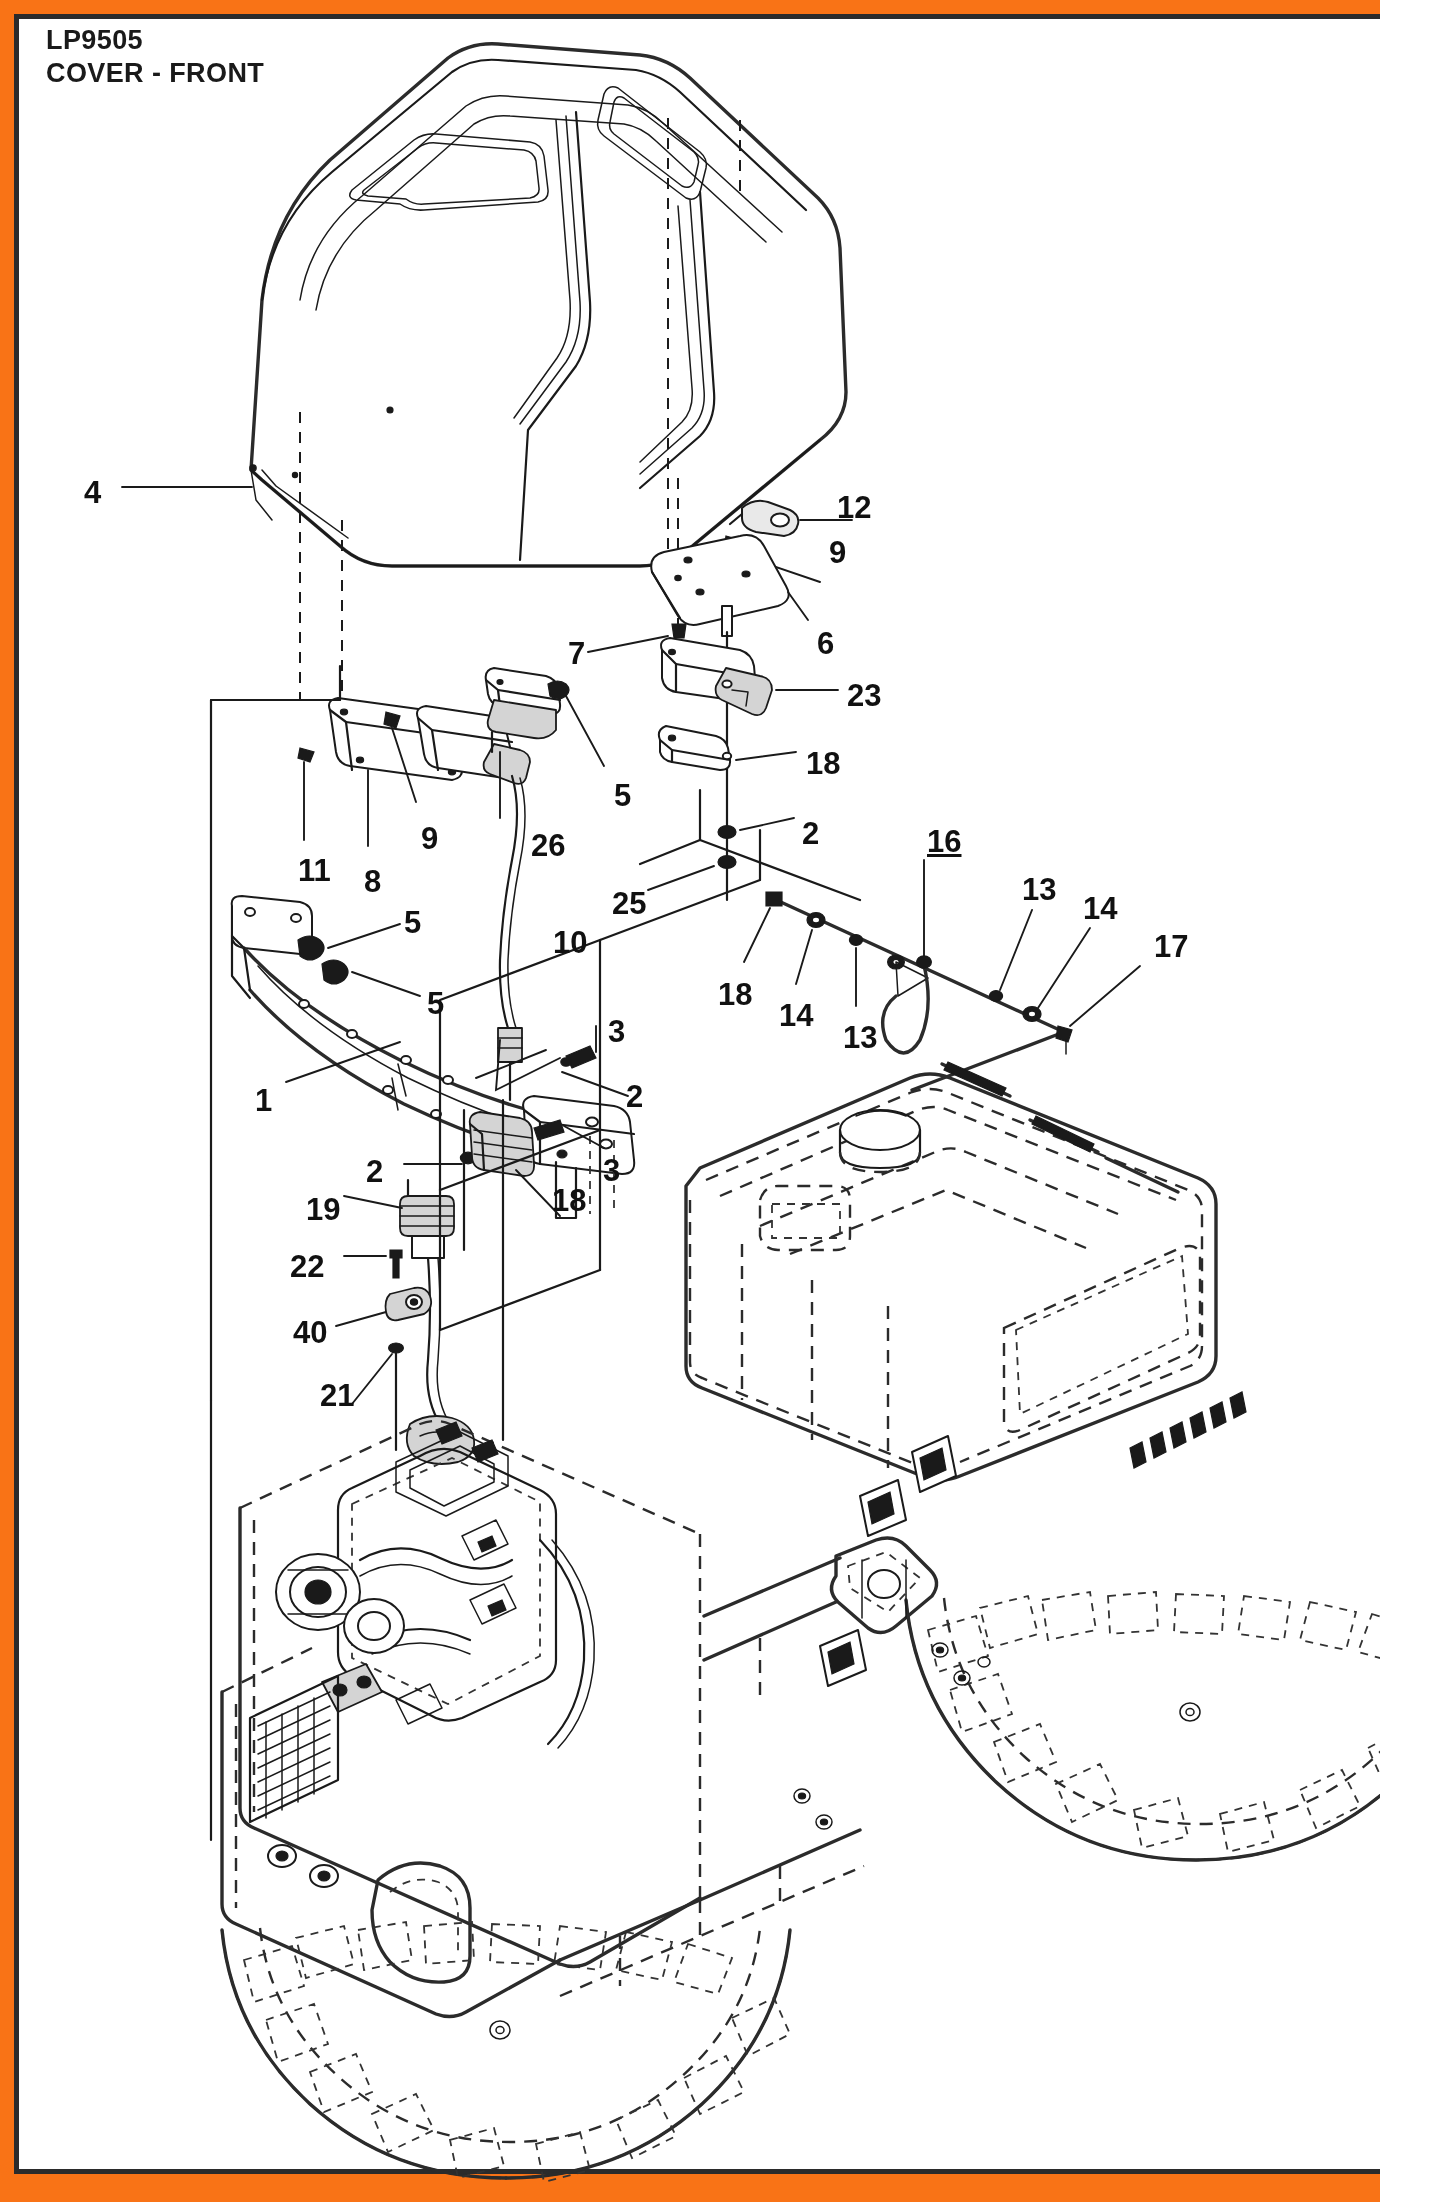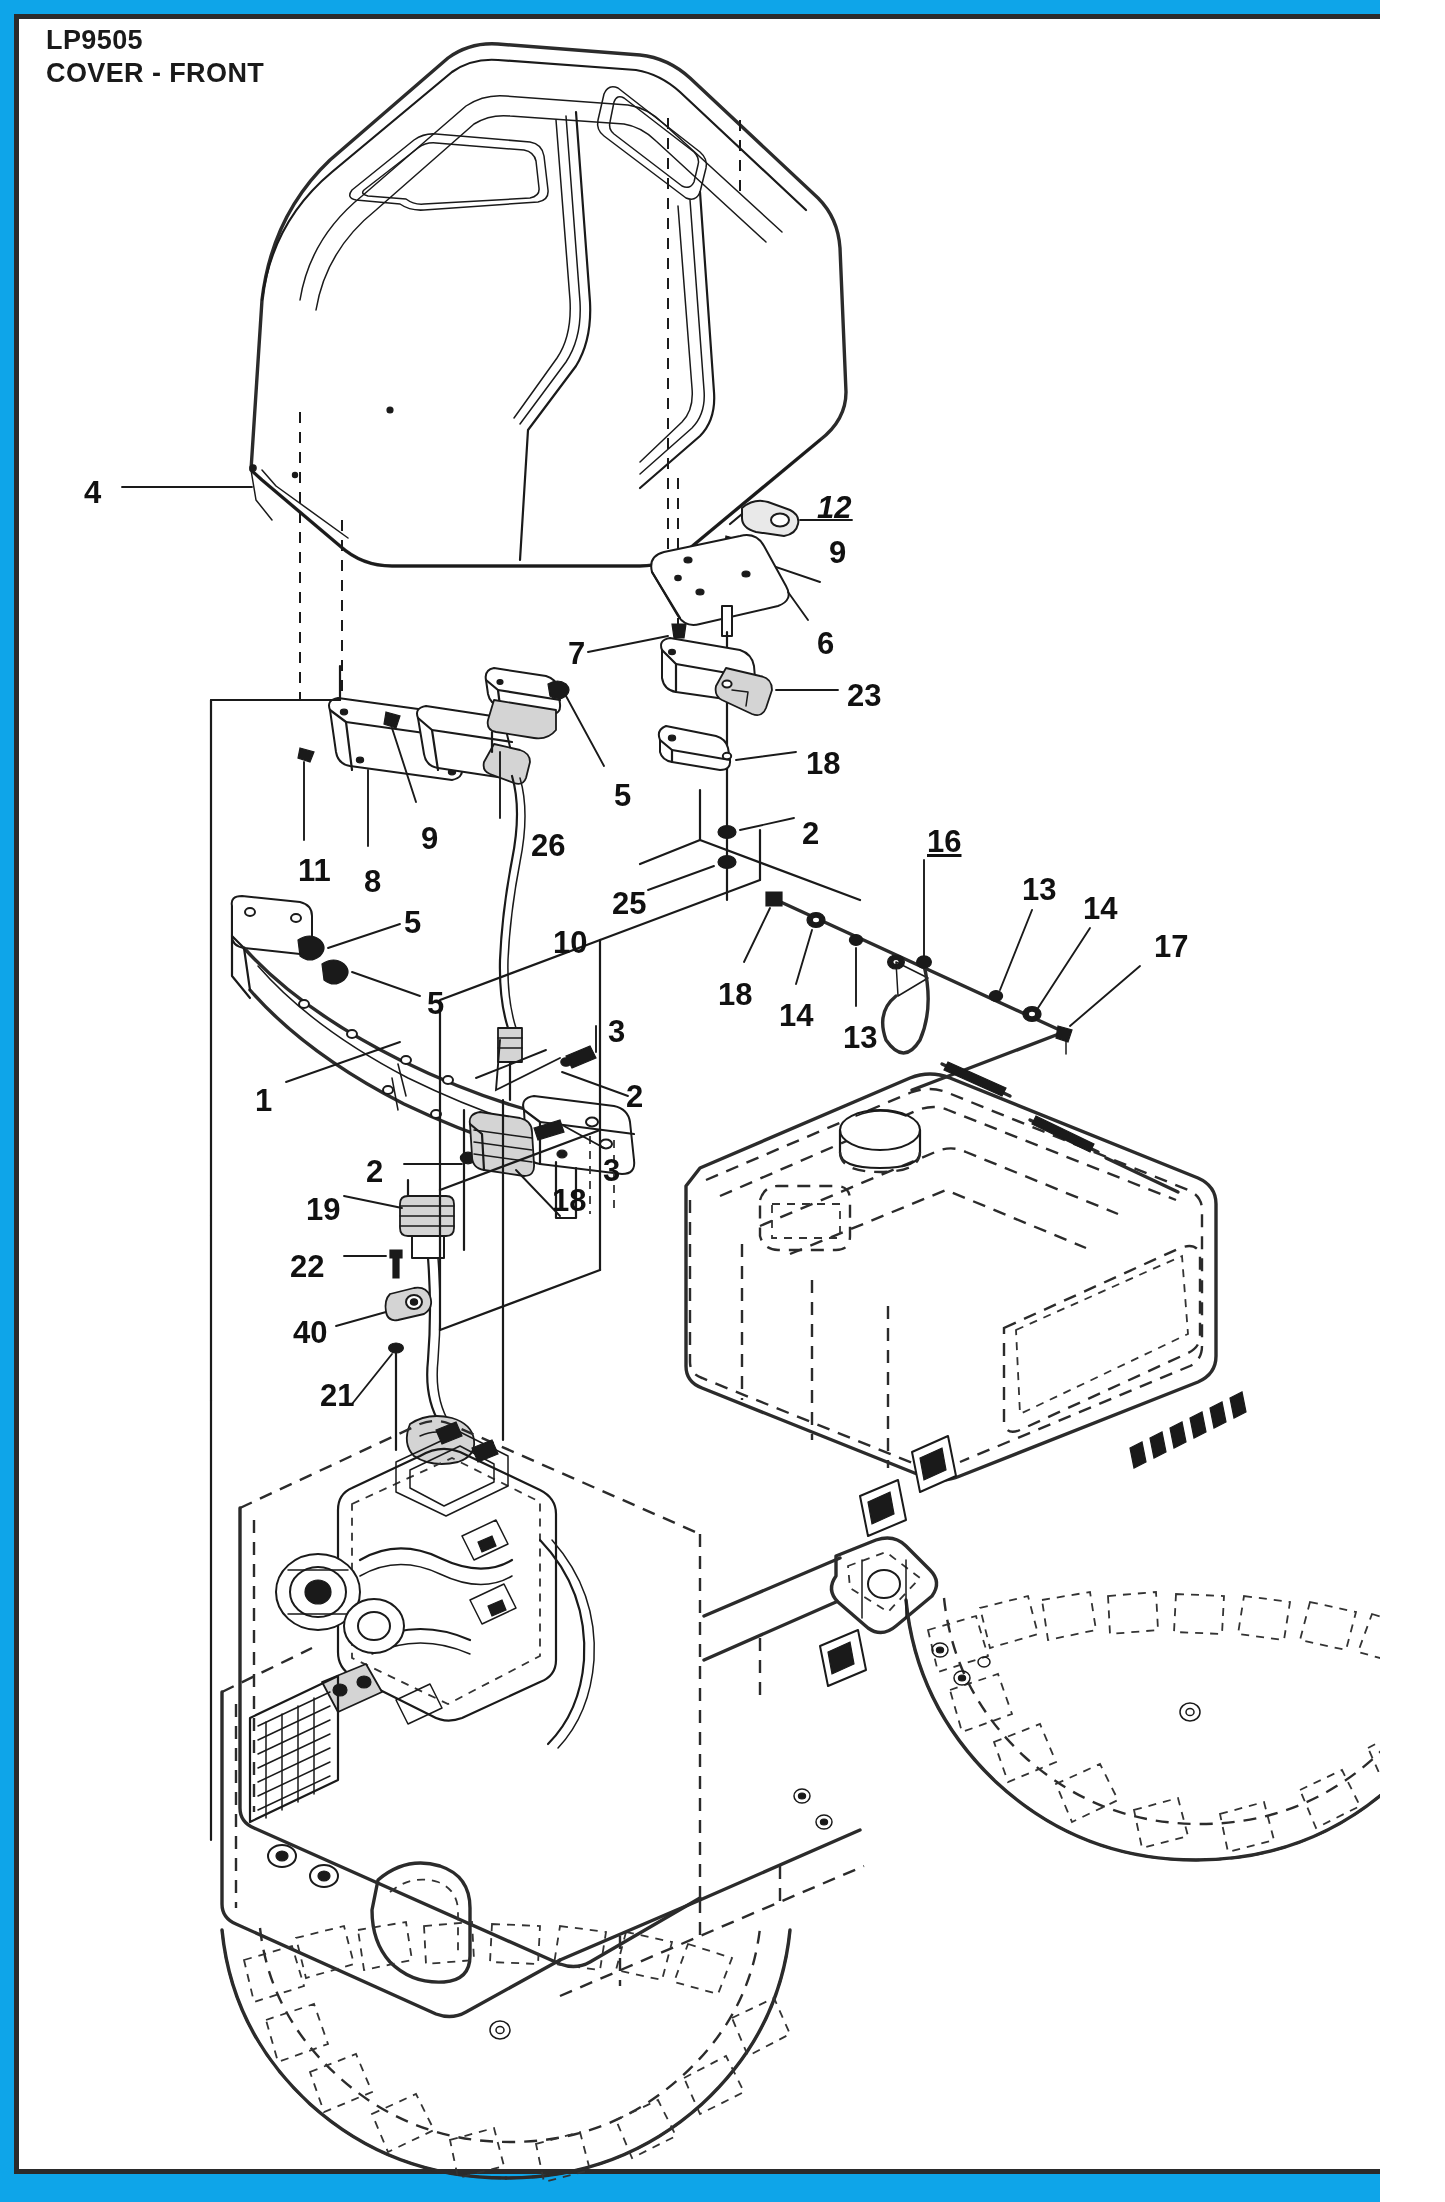--- a/index.html
+++ b/index.html
@@ -9,21 +9,21 @@
     background: #ffffff;
   }
   body {
     font-family: "Liberation Sans", sans-serif;
     -webkit-font-smoothing: antialiased;
   }
   #page {
     position: relative;
     width: 1380px;
     height: 2202px;
-    background: #0ea5e9;
+    background: #f97316;
     overflow: hidden;
   }
   
   #frame {
     position: absolute;
     left: 14px;
     top: 14px;
     width: 1404px;
     height: 2160px;
     border: 5px solid #2b2b2b;
@@ -662,21 +662,21 @@
         <path class="dashf" d="M620,1936 L620,1986"></path>
         <path class="dashf" d="M700,1900 L700,1940"></path>
         <path class="dashf" d="M780,1866 L780,1908"></path>
       </g>
 
     </g>
 
   </svg>
 
   <div class="callout" style="left:84px;  top:477px;">4</div>
-  <div class="callout" style="left:817px; top:492px;font-style:italic;">12</div>
+  <div class="callout" style="left:837px; top:492px;">12</div>
   <div class="callout" style="left:829px; top:537px;">9</div>
   <div class="callout" style="left:817px; top:628px;">6</div>
   <div class="callout" style="left:568px; top:638px;">7</div>
   <div class="callout" style="left:847px; top:680px;">23</div>
   <div class="callout" style="left:806px; top:748px;">18</div>
   <div class="callout" style="left:614px; top:780px;">5</div>
   <div class="callout" style="left:298px; top:855px;">11</div>
   <div class="callout" style="left:364px; top:866px;">8</div>
   <div class="callout" style="left:421px; top:823px;">9</div>
   <div class="callout" style="left:494px; top:830px;margin-left:37px;">26</div>

